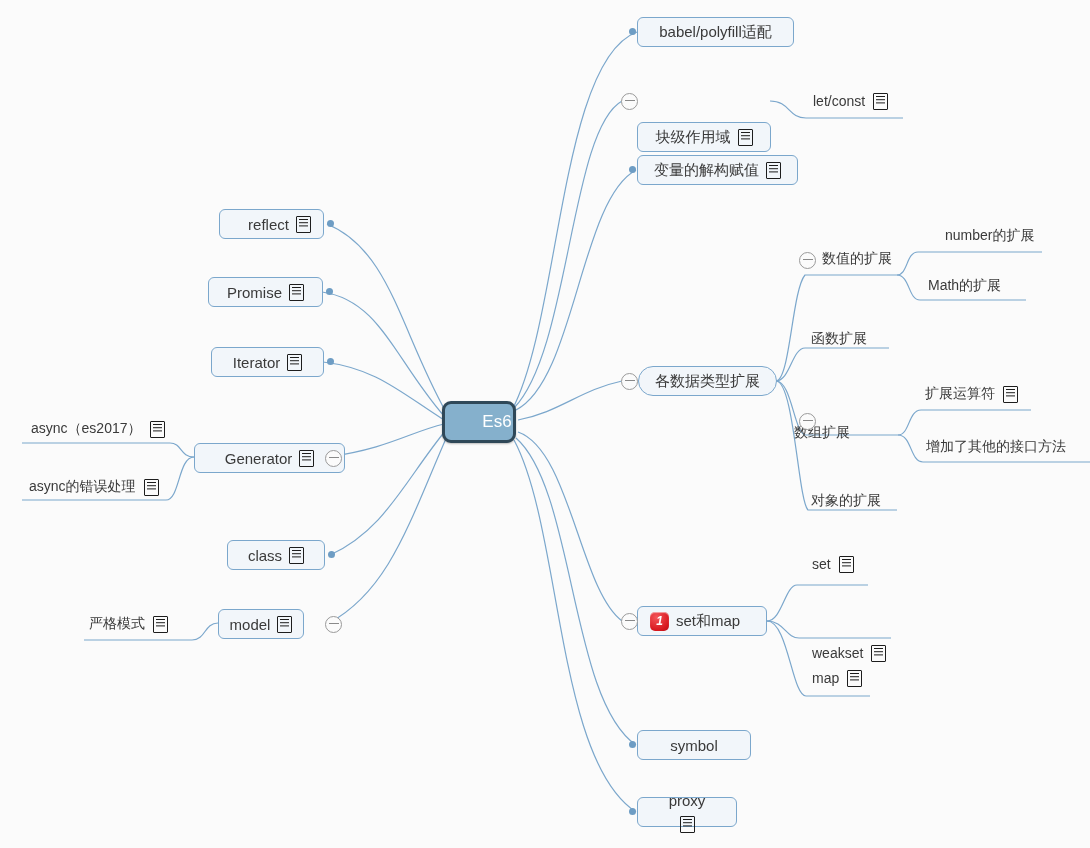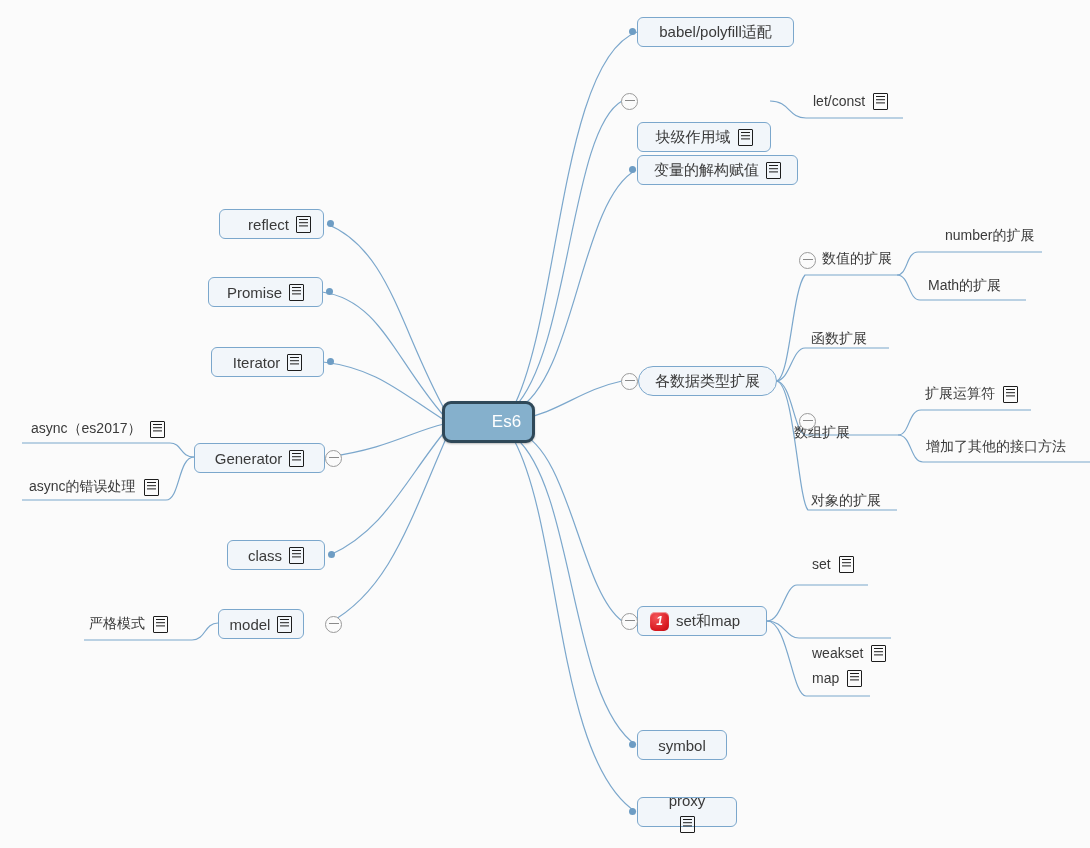--- a/index.html
+++ b/index.html
@@ -136,21 +136,21 @@
       <path d="M 767 621 C 784 621 786 638 799 638 L 891 638"></path>
       <path d="M 767 621 C 788 621 792 696 806 696 L 870 696"></path>
 
       <path d="M 194 457 C 180 457 182 443 170 443 L 22 443"></path>
       <path d="M 194 457 C 178 457 180 500 166 500 L 22 500"></path>
 
       <path d="M 218 623 C 204 623 206 640 192 640 L 84 640"></path>
     </g>
   </svg>
 
-  <div class="node root" style="left:442px;top:401px;width:93px;padding-left:48px;">
+  <div class="node root" style="left:442px;top:401px;width:74px;padding-left:48px;">
     <span>Es6</span>
   </div>
 
   <div class="node" style="left:637px;top:17px;width:157px;">
     <span>babel/polyfill适配</span>
   </div>
   <div class="dot" style="left:629px;top:28px;"></div>
 
   <div class="node" style="left:637px;top:86px;width:134px;margin-top:36px;">
     <span>块级作用域</span>
@@ -168,21 +168,21 @@
     <span>各数据类型扩展</span>
   </div>
   <div class="toggle" style="left:621px;top:373px;"></div>
 
   <div class="node" style="left:637px;top:606px;width:130px;justify-content:flex-start;">
     <span class="badge">1</span>
     <span>set和map</span>
   </div>
   <div class="toggle" style="left:621px;top:613px;"></div>
 
-  <div class="node" style="left:637px;top:730px;width:90px;">
+  <div class="node" style="left:637px;top:730px;width:114px;">
     <span>symbol</span>
   </div>
   <div class="dot" style="left:629px;top:741px;"></div>
 
   <div class="node" style="left:637px;top:797px;width:100px;flex-direction:column;">
     <span>proxy</span>
     <span class="note-icon"></span>
   </div>
   <div class="dot" style="left:629px;top:808px;"></div>
 
@@ -197,21 +197,21 @@
     <span class="note-icon"></span>
   </div>
   <div class="dot" style="left:326px;top:288px;"></div>
 
   <div class="node" style="left:211px;top:347px;width:113px;">
     <span>Iterator</span>
     <span class="note-icon"></span>
   </div>
   <div class="dot" style="left:327px;top:358px;"></div>
 
-  <div class="node" style="left:194px;top:443px;width:131px;">
+  <div class="node" style="left:194px;top:443px;width:151px;">
     <span>Generator</span>
     <span class="note-icon"></span>
   </div>
   <div class="toggle" style="left:325px;top:450px;"></div>
 
   <div class="node" style="left:227px;top:540px;width:98px;">
     <span>class</span>
     <span class="note-icon"></span>
   </div>
   <div class="dot" style="left:328px;top:551px;"></div>

